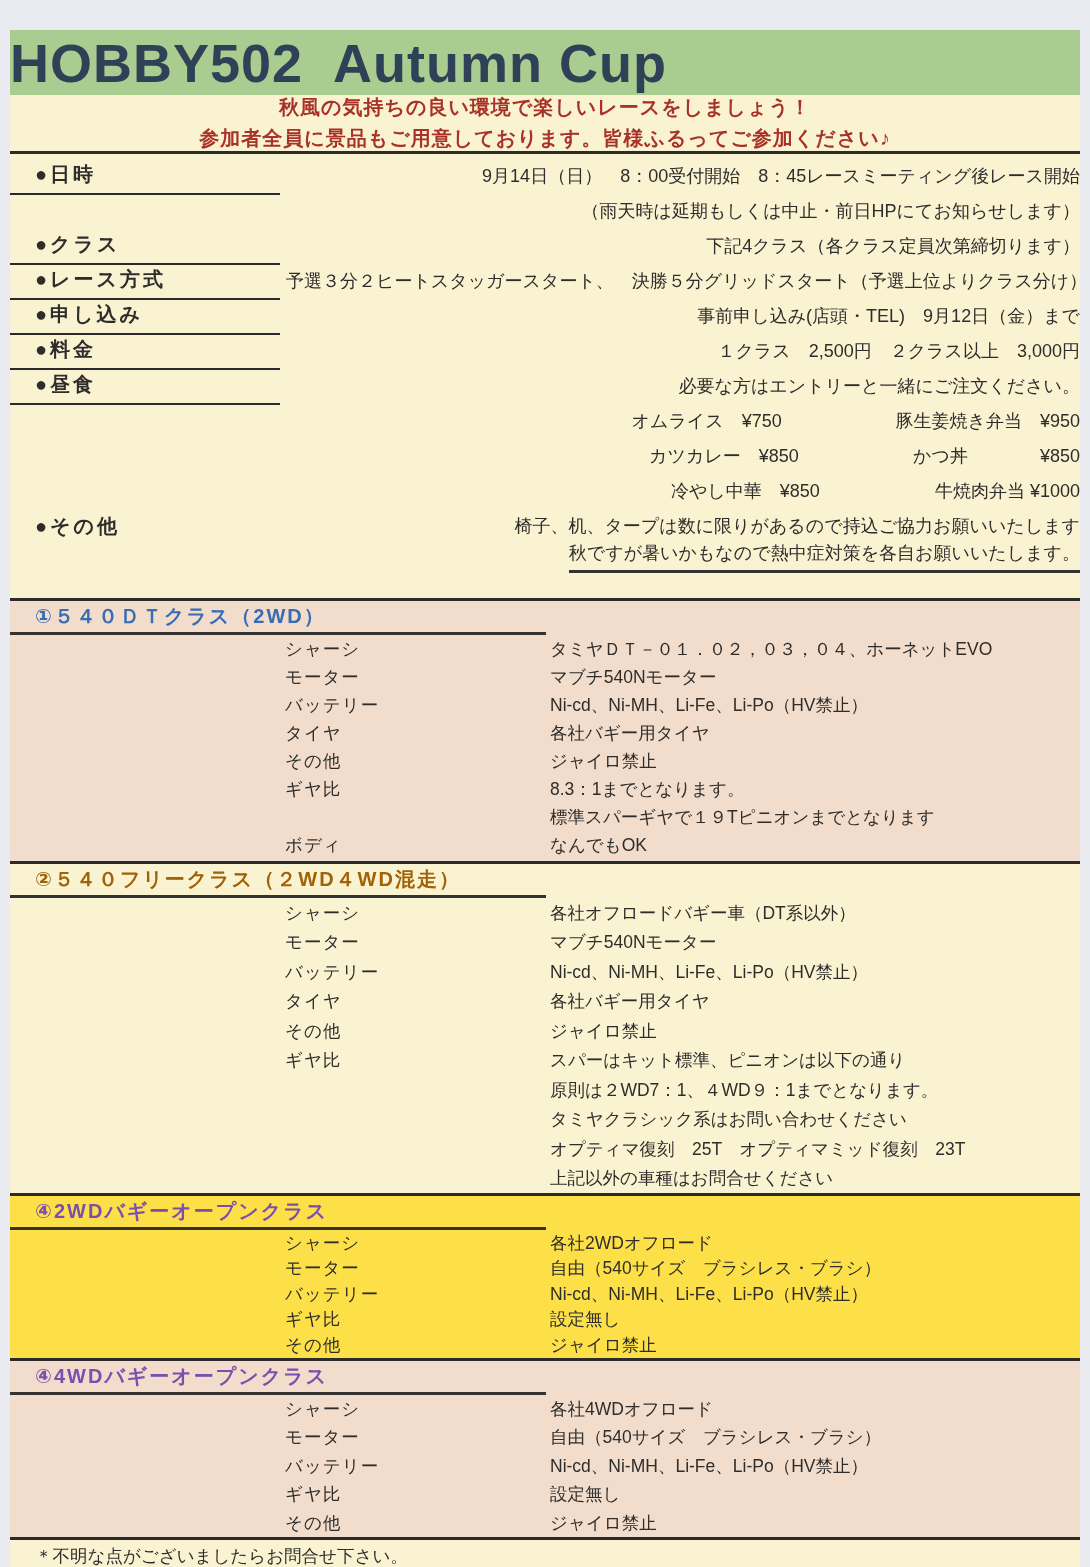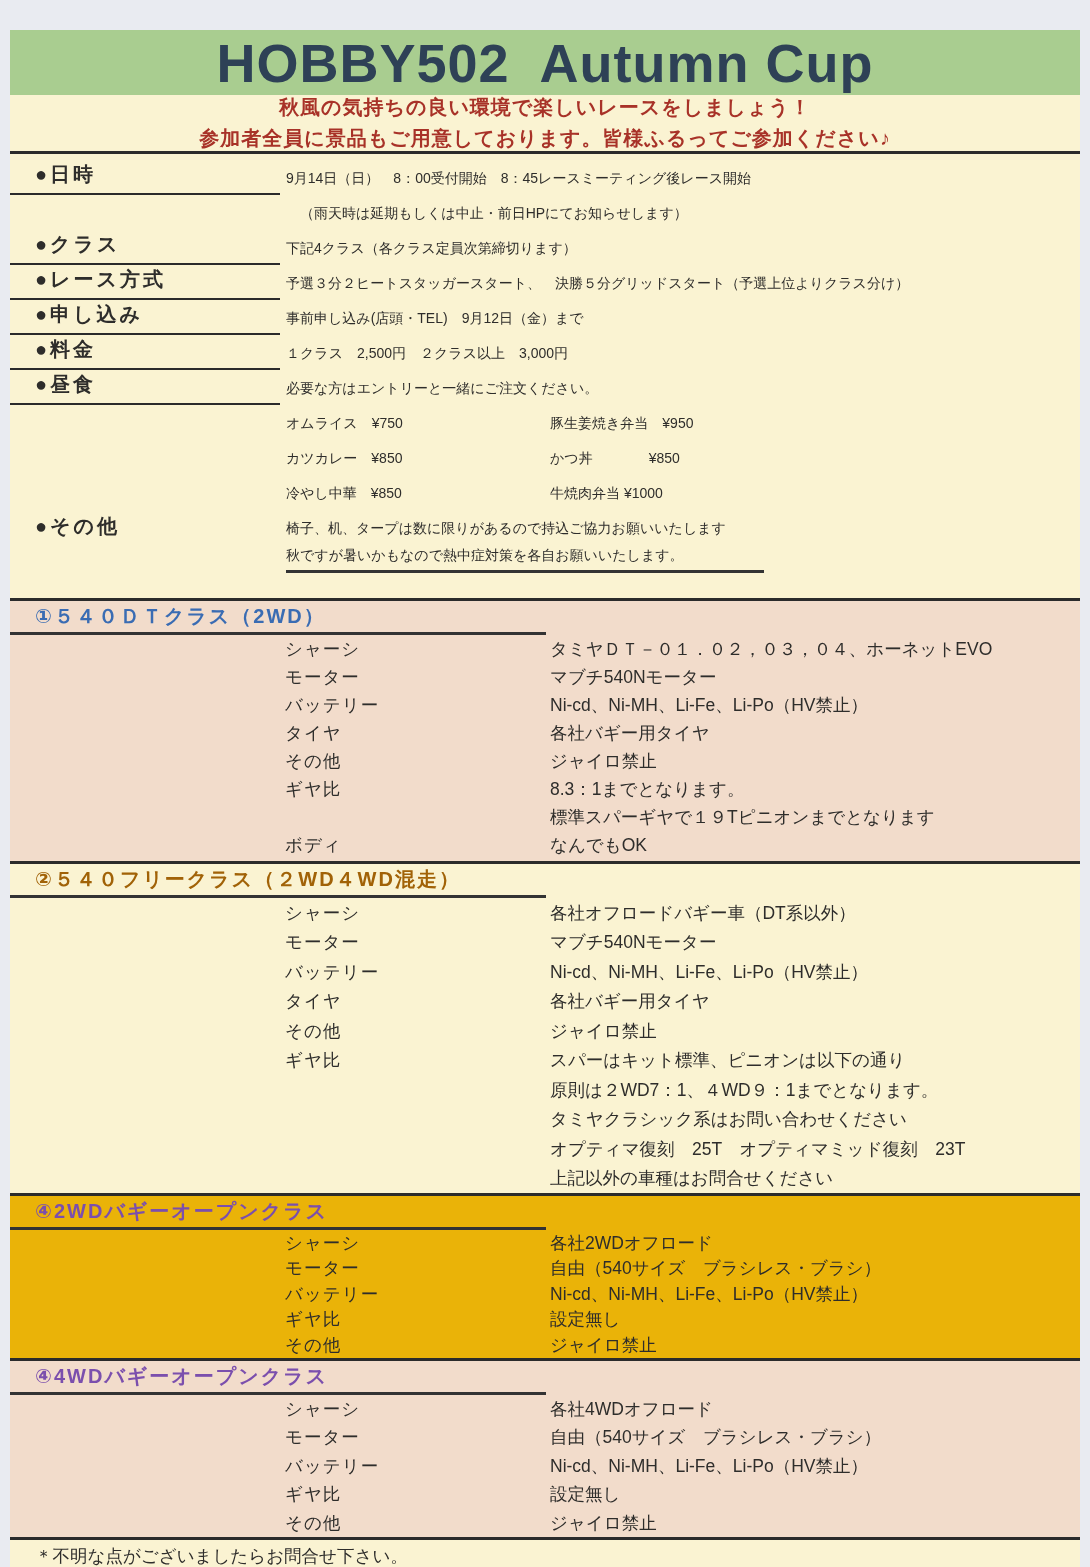--- a/index.html
+++ b/index.html
@@ -12,21 +12,21 @@
     color: #2e2d2b;
   }
   .page {
     position: absolute;
     left: 10px; top: 30px;
     width: 1070px;
   }
   
   .green-header {
     height: 65px;
-    display: flex; align-items: center; justify-content: center;
+    display: flex; align-items: center; justify-content: flex-start;
   }
   .green-header h1 {
     margin: 0;
     font-size: 54px;
     font-weight: bold;
     letter-spacing: 1px;
     white-space: pre;
   }
   
   .intro {
@@ -48,23 +48,24 @@
     width: 270px;
     padding: 0 0 5px 25px;
     font-size: 20px; font-weight: 600;
     letter-spacing: 3px;
     flex-shrink: 0;
   }
   .ilabel.ul { border-bottom: 2px solid #2a2a2a; }
   .ival {
     flex: 1;
     padding: 0 0 7px 6px;
-    font-size: 14px;
+    font-size: 18px;
     display: flex;
     white-space: pre;
+    justify-content: flex-end;
   }
   .v1.menucol { width: 264px; flex-shrink: 0; }
   .v1.vul {
     border-bottom: 3px solid #333;
     padding-bottom: 5px;
     min-width: 478px;
   }
   
   .sec { border-top: 3px solid #2b2b2b; padding-top: 0; }
   .sec-title {
@@ -308,21 +309,21 @@
           <div class="cval">オプティマ復刻　25T　オプティマミッド復刻　23T</div>
         </div>
 
         <div class="crow">
           <div class="clabel"></div>
           <div class="cval">上記以外の車種はお問合せください</div>
         </div>
       </div>
   </section>
 
-  <section class="sec sec3" style="background: #eab308;">
+  <section class="sec sec3" style="background: #fde047;">
     <h2 class="sec-title" style="color: rgb(123, 79, 173);">④2WDバギーオープンクラス</h2>
     <div class="crows">
 
         <div class="crow">
           <div class="clabel">シャーシ</div>
           <div class="cval">各社2WDオフロード</div>
         </div>
 
         <div class="crow">
           <div class="clabel">モーター</div>

